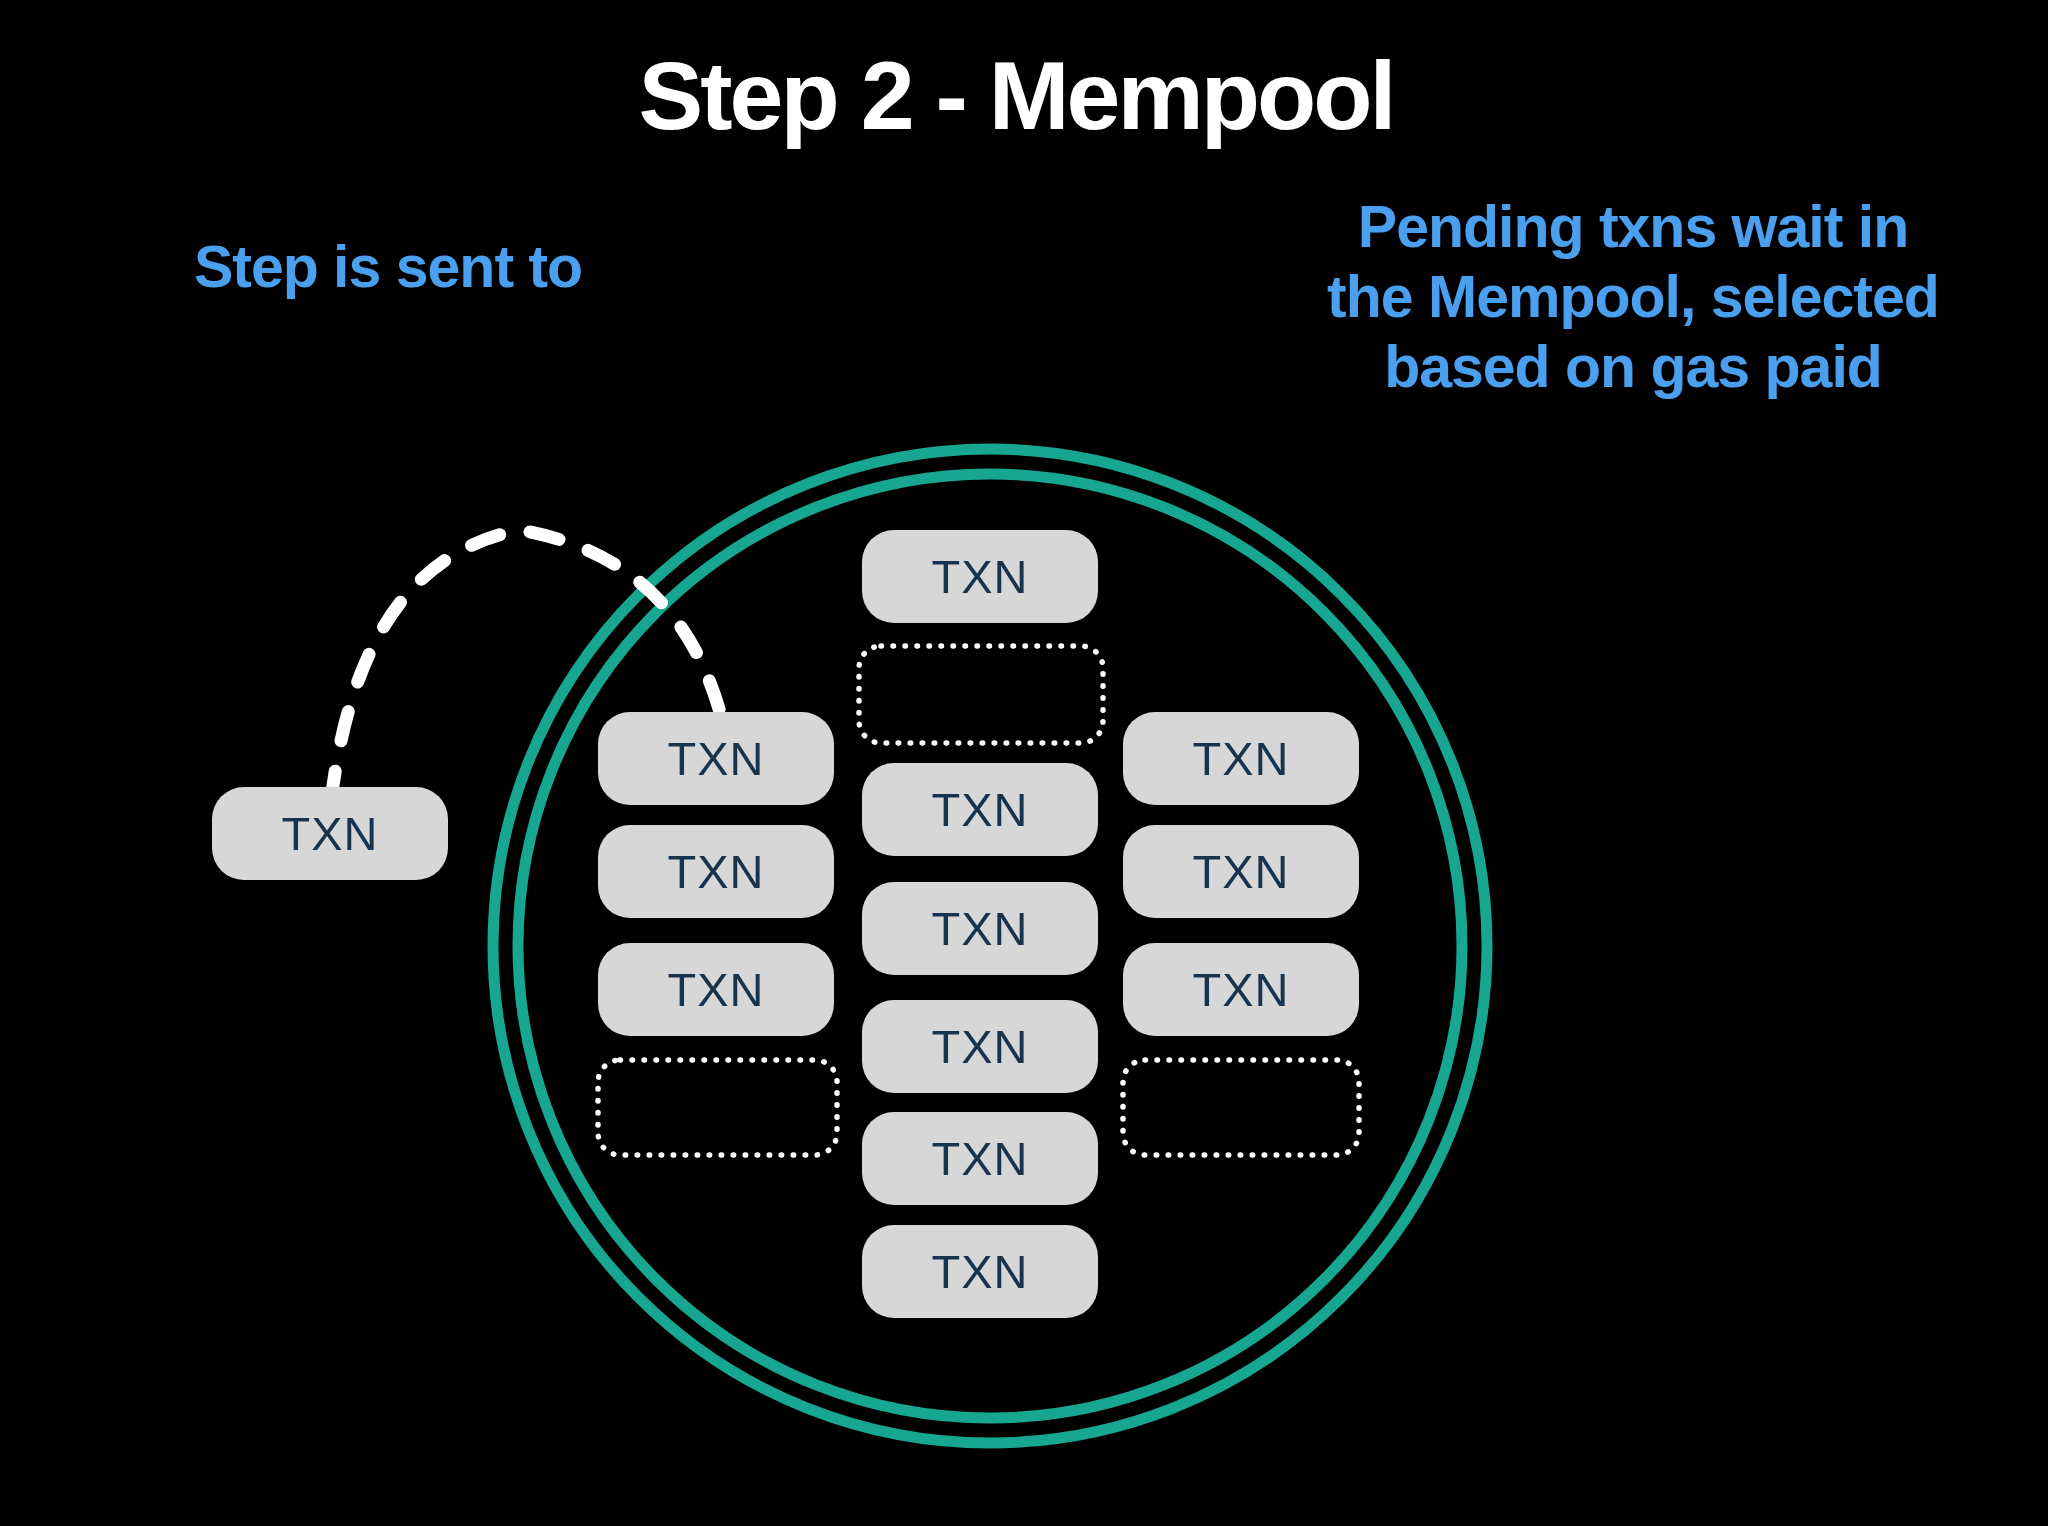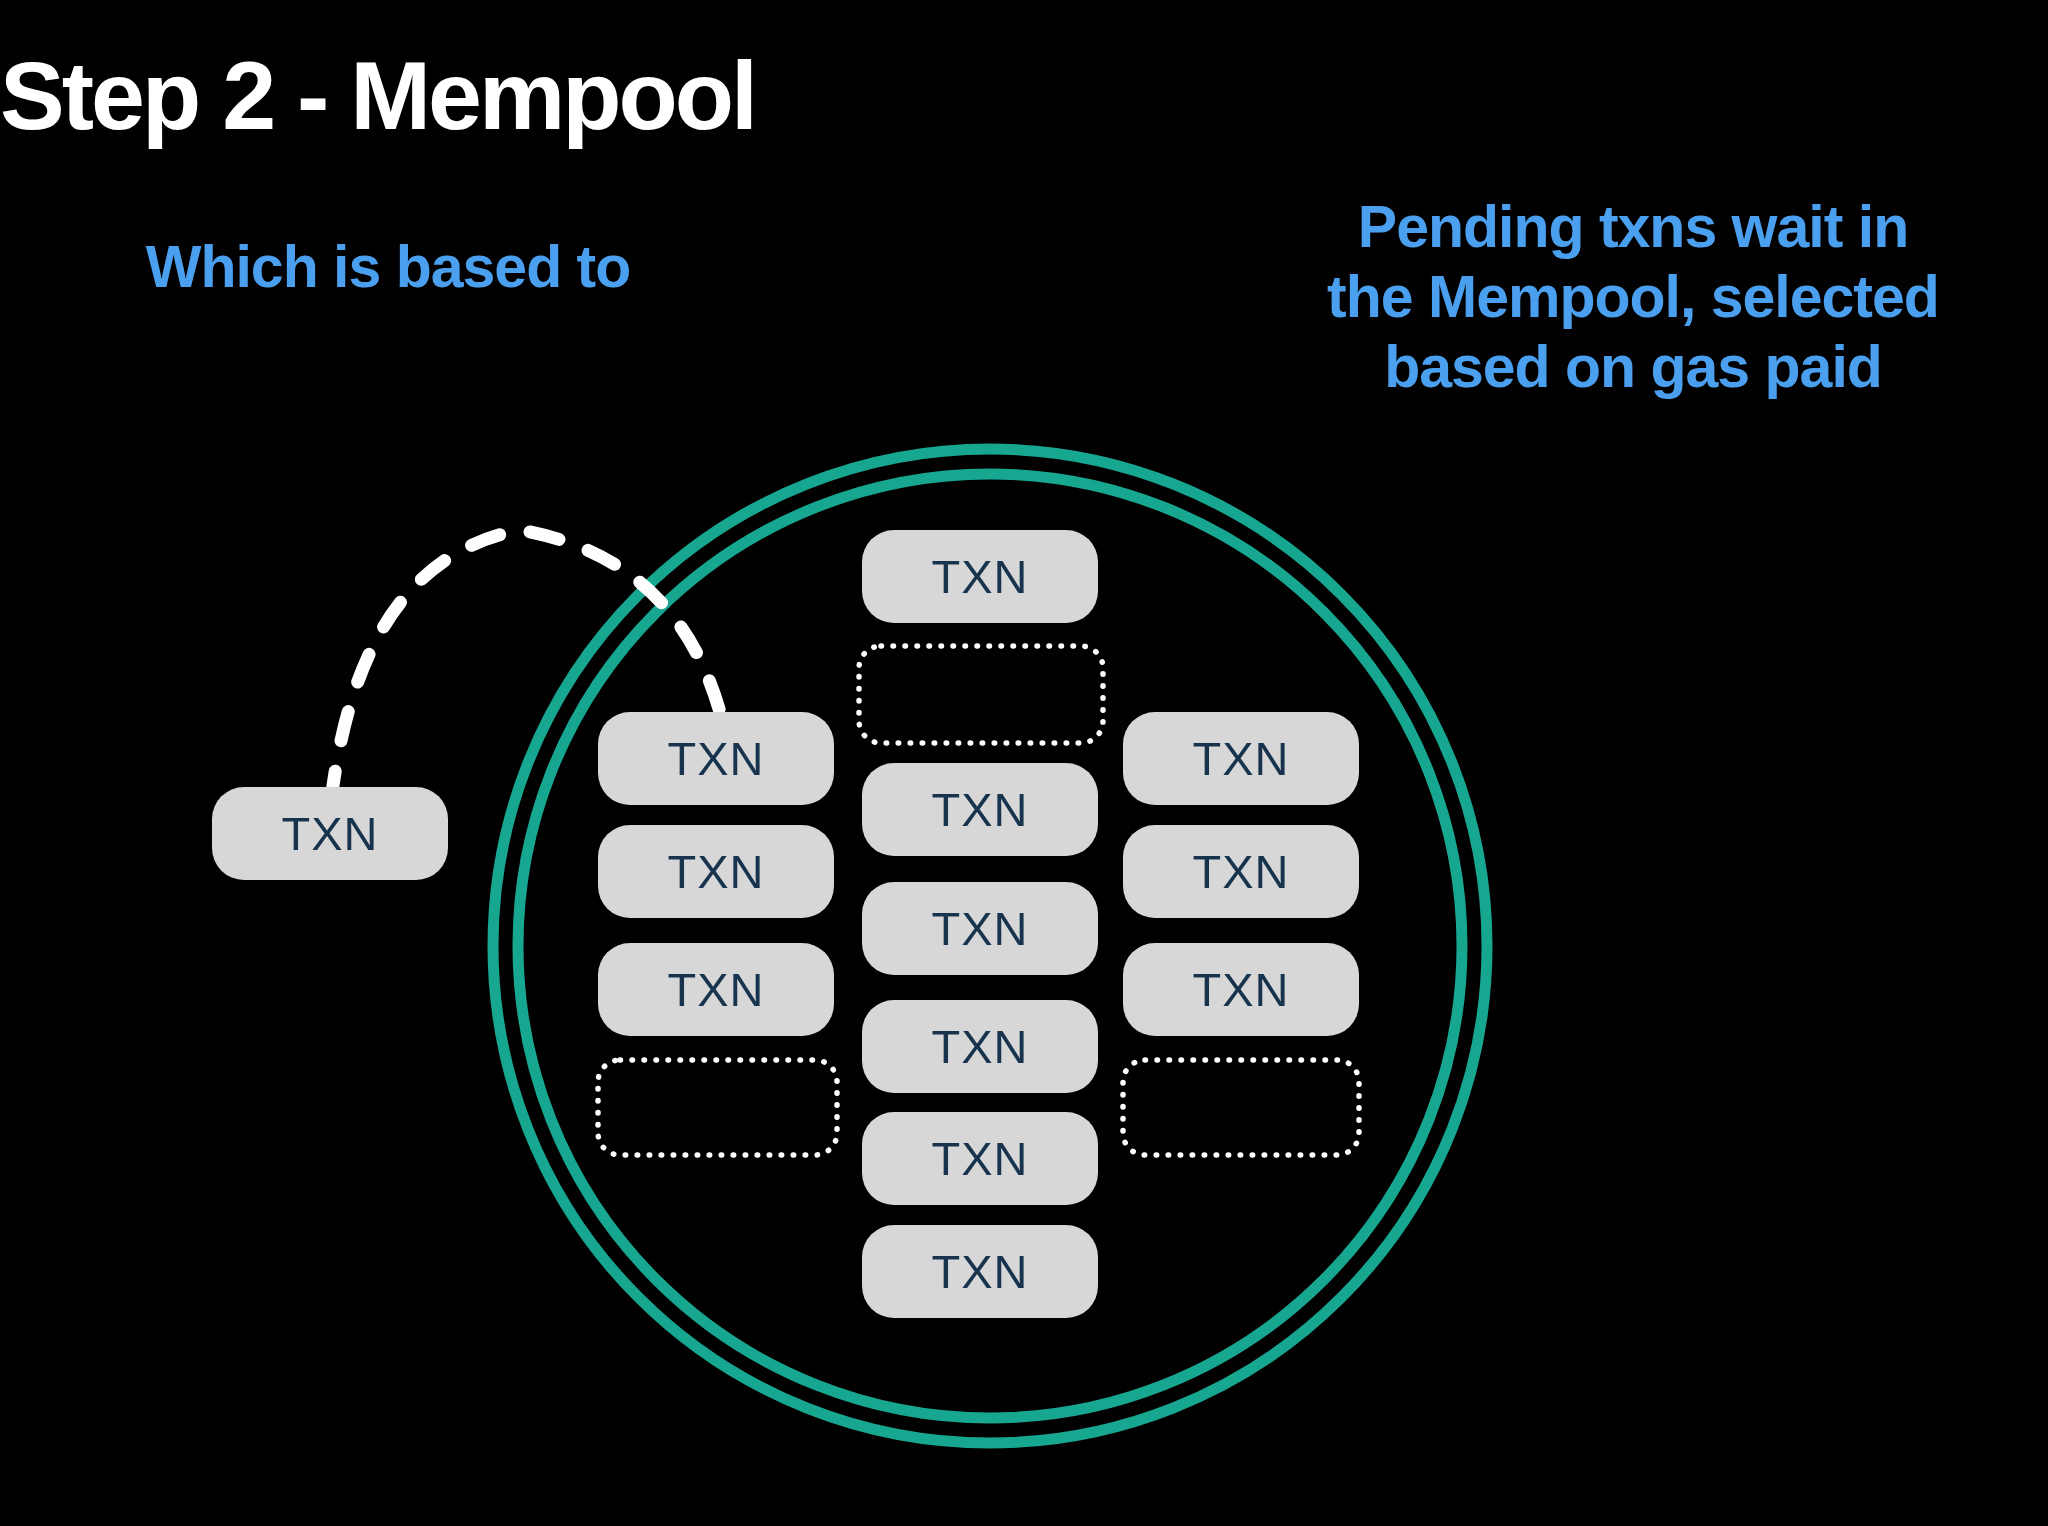--- a/index.html
+++ b/index.html
@@ -14,21 +14,21 @@
   .overlay {
     position: absolute;
     left: 0; top: 0;
     width: 2048px; height: 1526px;
   }
   .title {
     position: absolute;
     left: 0; right: 16px;
     top: 40px;
     margin: 0;
-    text-align: left;
+    text-align: center;
     color: #ffffff;
     font-size: 97px;
     font-weight: 700;
     letter-spacing: -3px;
   }
   .note {
     position: absolute;
     text-align: center;
     color: #4aa0ef;
     font-weight: 700;
@@ -83,21 +83,21 @@
     <rect x="859" y="646" width="244" height="97" rx="22" fill="none" stroke="#ffffff" stroke-width="5.5" stroke-dasharray="0.5 11.5" stroke-linecap="round"></rect>
     <rect x="598" y="1060" width="239" height="95" rx="22" fill="none" stroke="#ffffff" stroke-width="5.5" stroke-dasharray="0.5 11.5" stroke-linecap="round"></rect>
     <rect x="1123" y="1060" width="236" height="95" rx="22" fill="none" stroke="#ffffff" stroke-width="5.5" stroke-dasharray="0.5 11.5" stroke-linecap="round"></rect>
 
     <path d="M 331 801 Q 360 560 520 530 Q 690 560 727 741" fill="none" stroke="#ffffff" stroke-width="13" stroke-dasharray="30 31" stroke-linecap="round"></path>
   </svg>
 
   <h1 class="title">Step 2 - Mempool</h1>
 
   <div class="note note-left">
-    <div>Which is based to</div>
+    <div>Step is sent to</div>
   </div>
 
   <div class="note note-right">
     <div>Pending txns wait in</div>
     <div>the Mempool, selected</div>
     <div>based on gas paid</div>
   </div>
 
   <div class="txn txn-ext">TXN</div>
 

